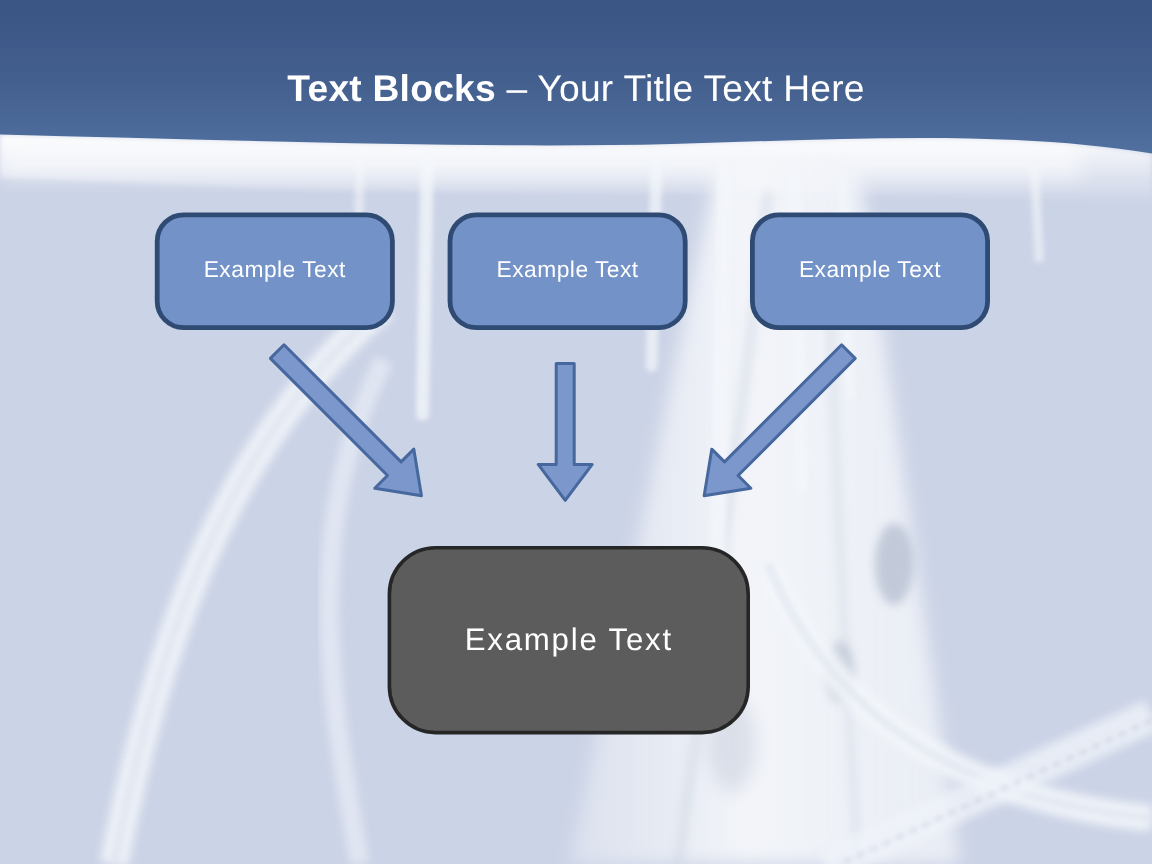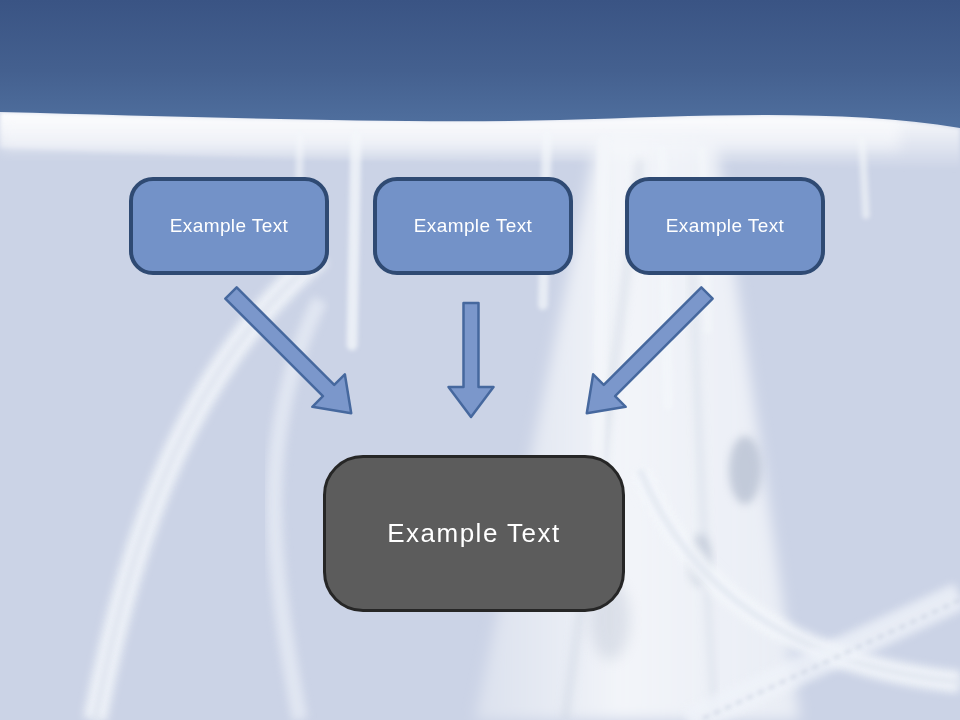--- a/index.html
+++ b/index.html
@@ -96,20 +96,21 @@
     <defs>
       <linearGradient id="hdrGrad" x1="0" y1="0" x2="0" y2="1">
         <stop offset="0" stop-color="#3a5484"></stop>
         <stop offset="0.55" stop-color="#44608f"></stop>
         <stop offset="1" stop-color="#50709f"></stop>
       </linearGradient>
     </defs>
     <path d="M0,0 H960 V128 C840,108 700,116 560,120 C400,124 200,117 0,112 Z" fill="url(#hdrGrad)"></path>
   </svg>
 
+  <div class="slide-title"><span class="title-bold">Text Blocks</span><span> – Your Title Text Here</span></div>
 
   <div class="text-box box-1">
     <span>Example Text</span>
   </div>
   <div class="text-box box-2">
     <span>Example Text</span>
   </div>
   <div class="text-box box-3">
     <span>Example Text</span>
   </div>

